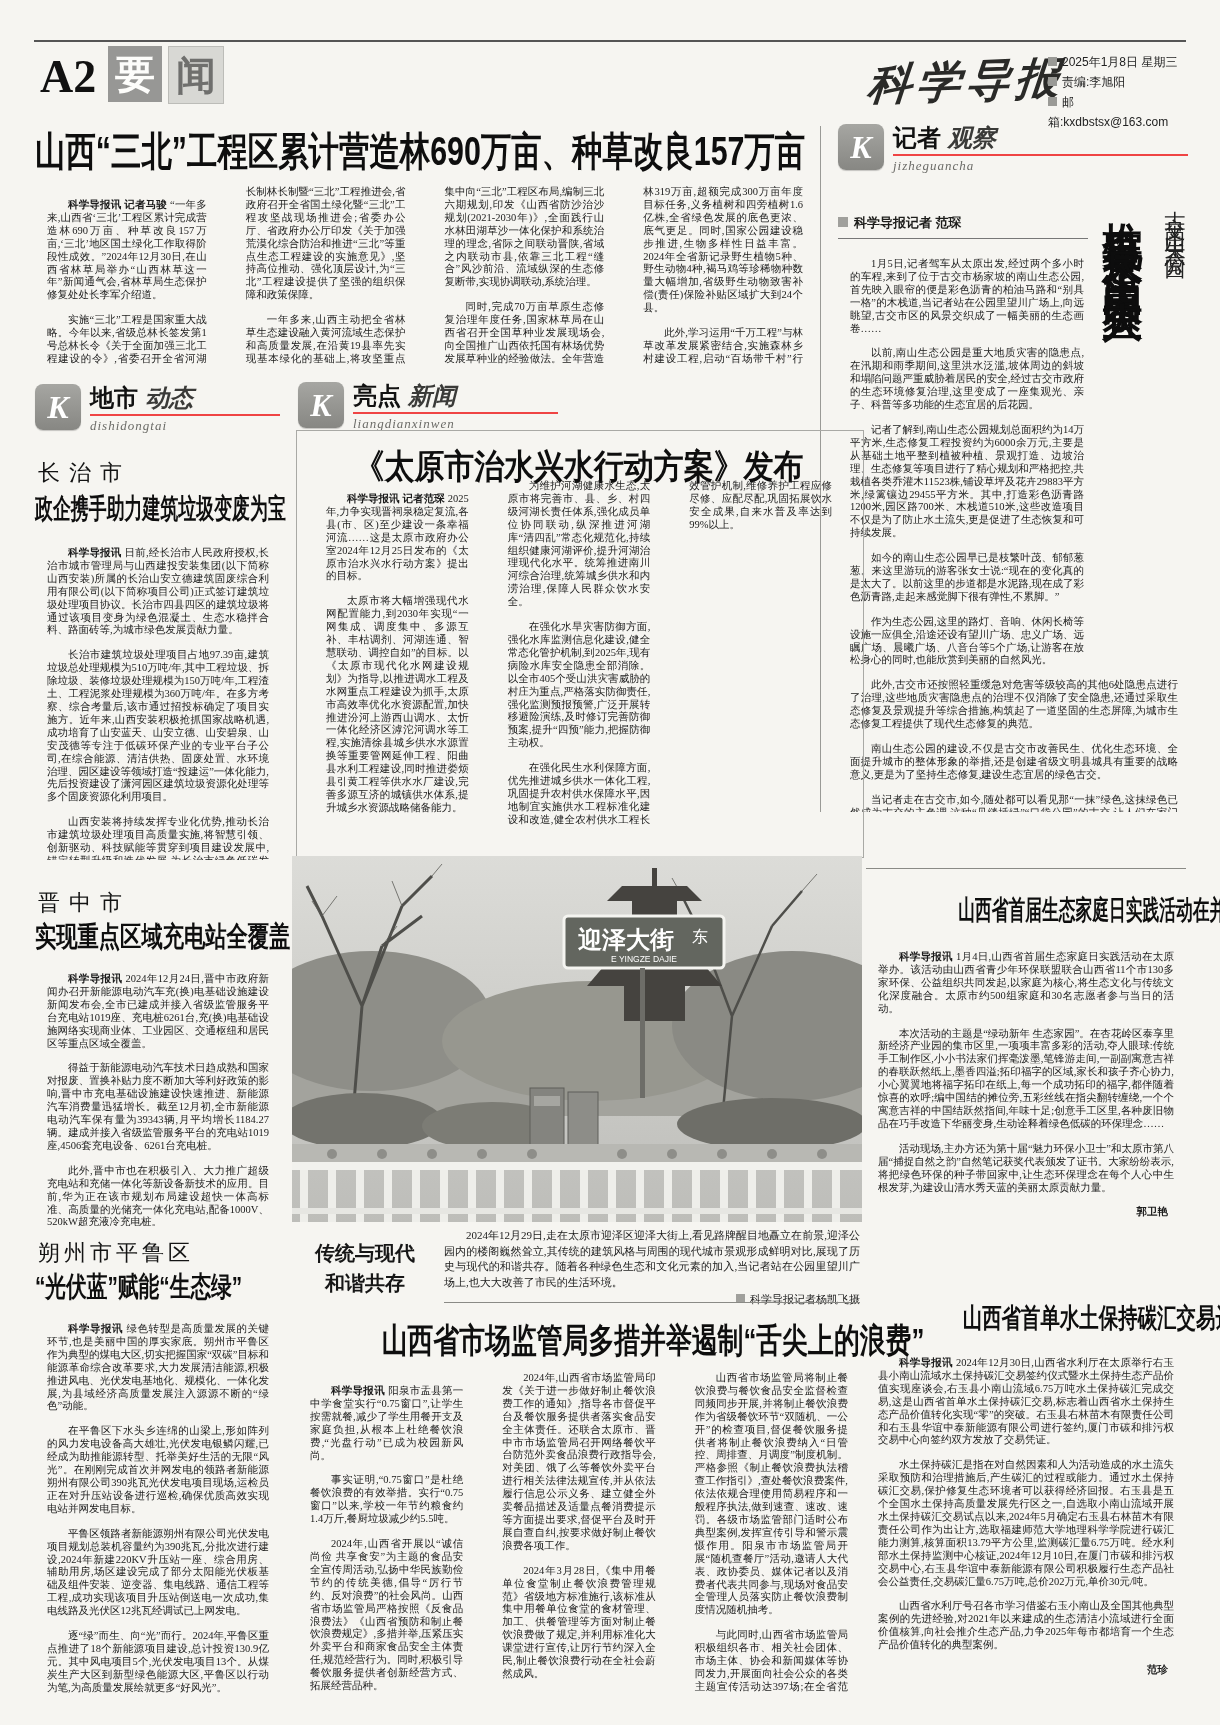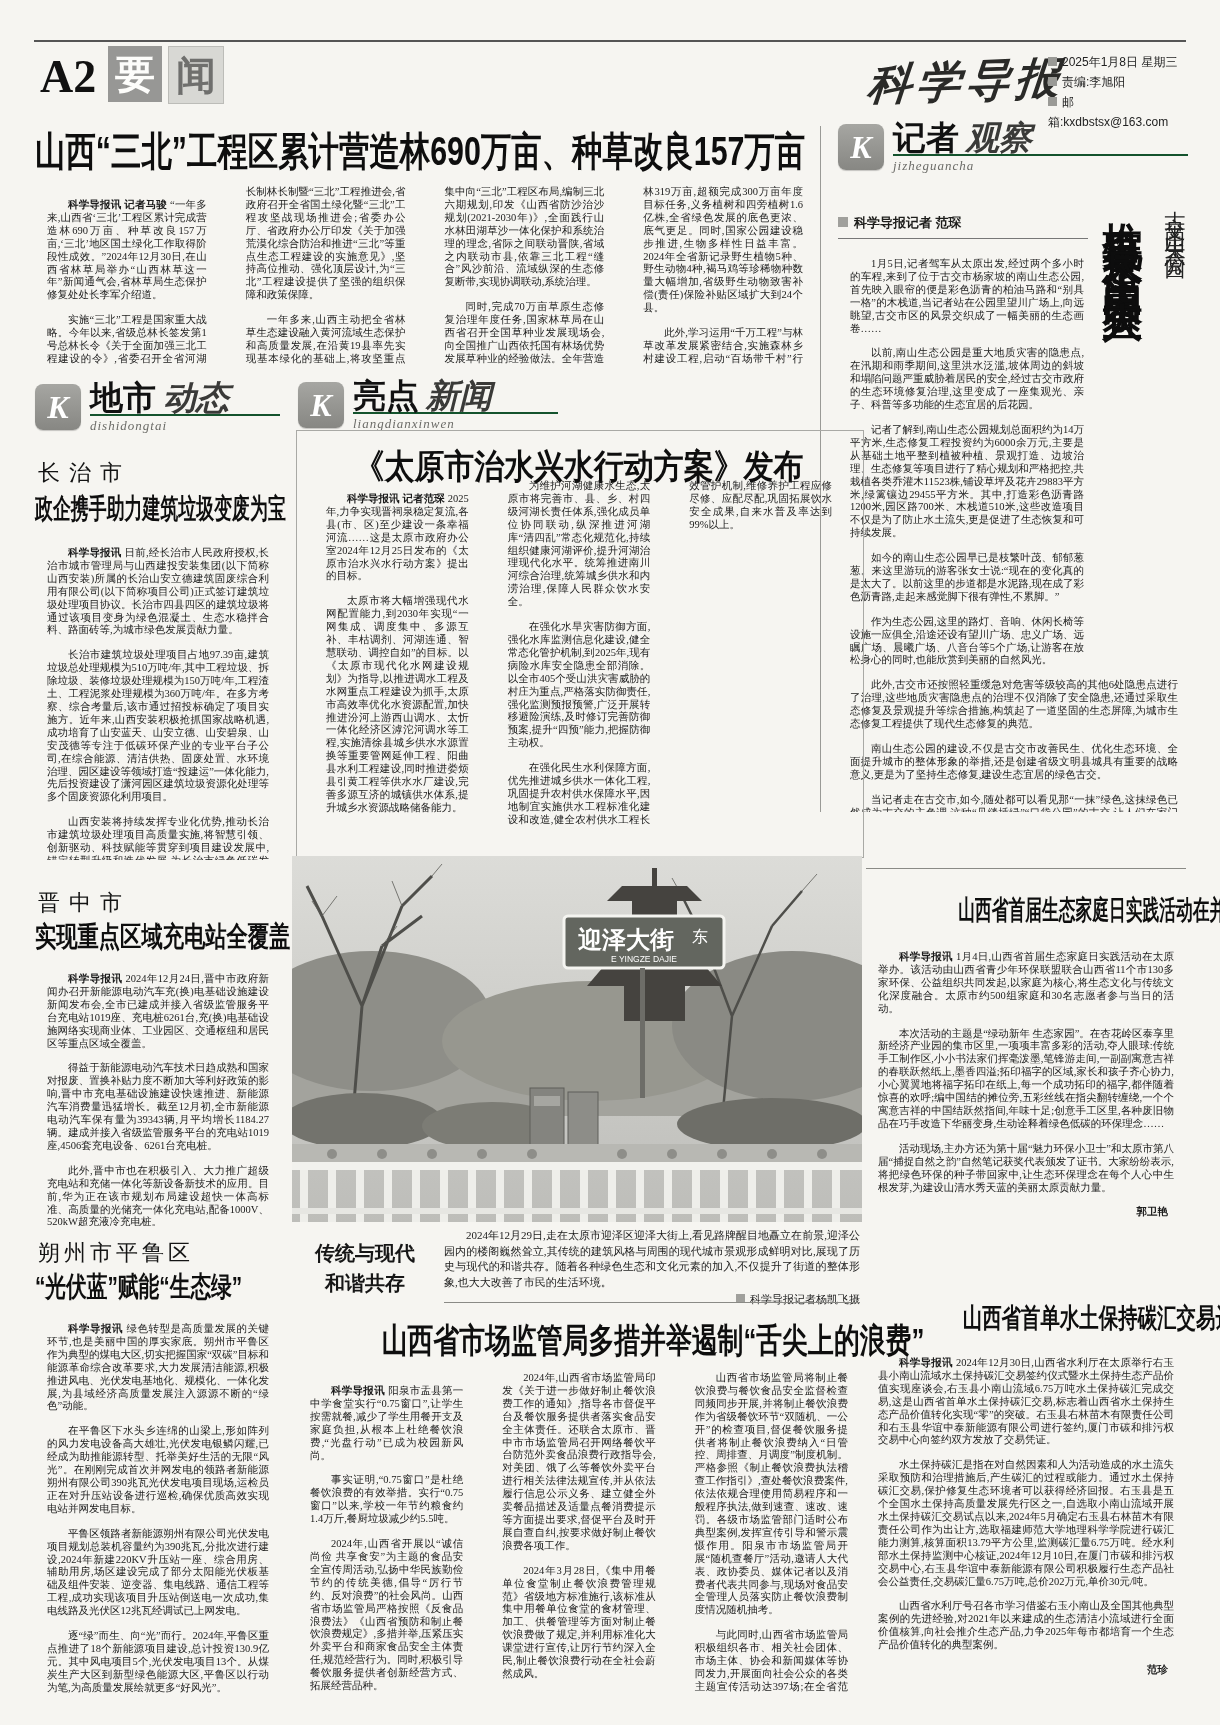--- a/index.html
+++ b/index.html
@@ -34,21 +34,21 @@
   .author{text-align:right !important;text-indent:0 !important;font-weight:700;
           font-family:Liberation Serif, serif;padding-right:6px;margin-top:2px !important;}
   .cols-4{column-count:4;column-gap:15px;column-fill:auto;}
   .cols-3{column-count:3;column-gap:15px;column-fill:auto;}
   .clip{overflow:hidden;}
   
   .seclogo{display:flex;gap:9px;align-items:flex-start;}
   .klogo{width:46px;height:46px;background:linear-gradient(#a6a6a2,#878783);border-radius:8px;
          color:#fff;font:700 italic 32px "Liberation Serif","DejaVu Serif",serif;
          display:flex;align-items:center;justify-content:center;box-shadow:0 1px 1px #0003;}
-  .sec-text .row1{font-size:33px;line-height:27px;border-bottom:2px solid #14532d;padding-bottom:2px;white-space:nowrap;}
+  .sec-text .row1{font-size:24px;line-height:27px;border-bottom:2px solid #ef4444;padding-bottom:2px;white-space:nowrap;}
   .sec-text .row1 b{font-family:"Liberation Sans","DejaVu Sans",sans-serif;color:#111;}
   .sec-text .row1 .script{font-family:"Liberation Serif","DejaVu Serif",serif;font-style:italic;
                           font-weight:700;margin-left:7px;color:#3a3a38;}
   .pinyin{font:italic 13px "Liberation Serif","DejaVu Serif",serif;color:#6b6b67;letter-spacing:1px;padding-top:2px;}
   
   .byline{font:700 13px "Liberation Sans","DejaVu Sans",sans-serif;color:#1d1d1b;
           border-bottom:1px solid #777;padding-bottom:6px;}
   .byline .sq{display:inline-block;width:10px;height:10px;background:#a0a09c;margin-right:6px;}
   .vwrap{display:flex;gap:10px;}
   .vhead{writing-mode:vertical-rl;font:800 40px "Liberation Sans","DejaVu Sans",sans-serif;
@@ -298,21 +298,21 @@
         <rect y="352" width="570" height="6" fill="#e6e6e2"></rect>
       </g>
     </svg>
   </div>
 
   <div class="abs cap-label" style="left:300px;top:1238px;width:130px;">
     <div>传统与现代</div>
     <div>和谐共存</div>
   </div>
   <div class="abs caption" style="left:444px;top:1228px;width:416px;">
-    <p>2024年12月29日,走在太原市迎泽区迎泽大街上,看见路牌醒目地矗立在前景,迎泽公园内的楼阁巍然耸立,其传统的建筑风格与周围的现代城市景观形成鲜明对比,展现了历史与现代的和谐共存。随着各种绿色生态和文化元素的加入,不仅提升了街道的整体形象,也大大改善了市民的生活环境。</p>
+    <p>2024年12月29日,走在太原市迎泽区迎泽大街上,看见路牌醒目地矗立在前景,迎泽公园内的楼阁巍然耸立,其传统的建筑风格与周围的现代城市景观形成鲜明对比,展现了历史与现代的和谐共存。随着各种绿色生态和文化元素的加入,当记者站在公园里望川广场上,也大大改善了市民的生活环境。</p>
     <div class="credit"><span class="sq"></span><span>科学导报记者杨凯飞摄</span></div>
   </div>
   <div class="abs hrule" style="left:444px;top:1302px;width:416px;"></div>
 
   <div class="abs" style="left:296px;top:1318px;width:566px;height:44px;text-align:center;">
     <span class="condc mhead sx78">山西省市场监管局多措并举遏制“舌尖上的浪费”</span>
   </div>
   <div class="abs body-text cols-3 clip" style="left:298px;top:1372px;width:562px;height:332px;">
     <p><b class="lead">科学导报讯  </b><span>阳泉市盂县第一中学食堂实行“0.75窗口”,让学生按需就餐,减少了学生用餐开支及家庭负担,从根本上杜绝餐饮浪费,“光盘行动”已成为校园新风尚。</span></p>
     <div>

